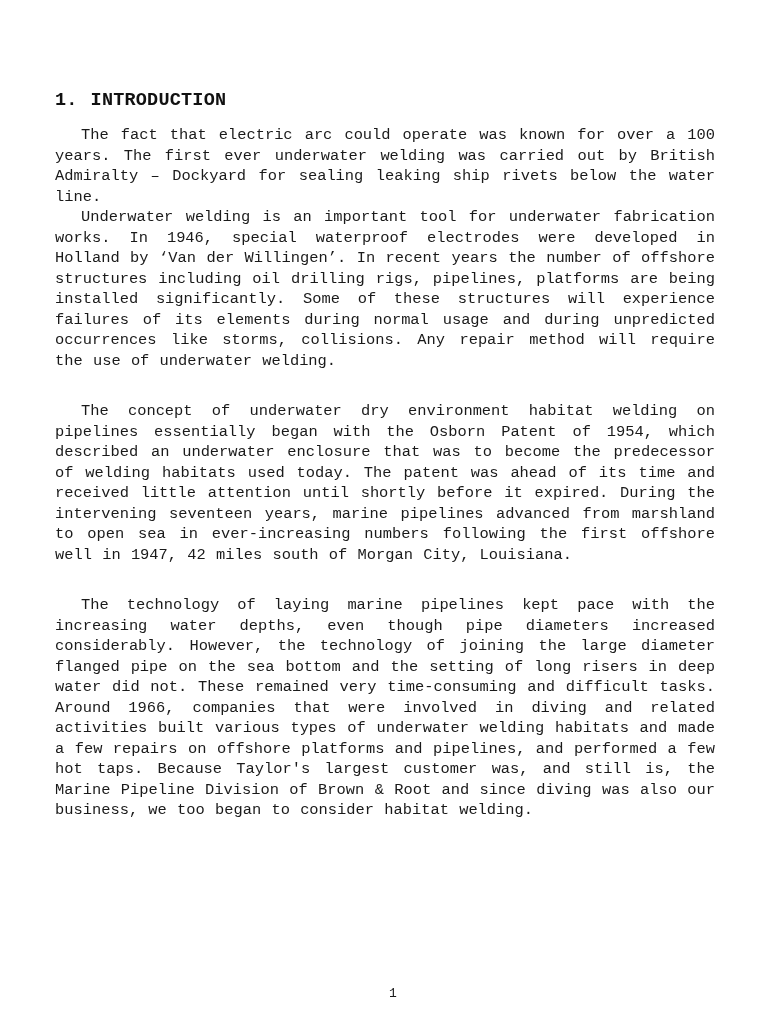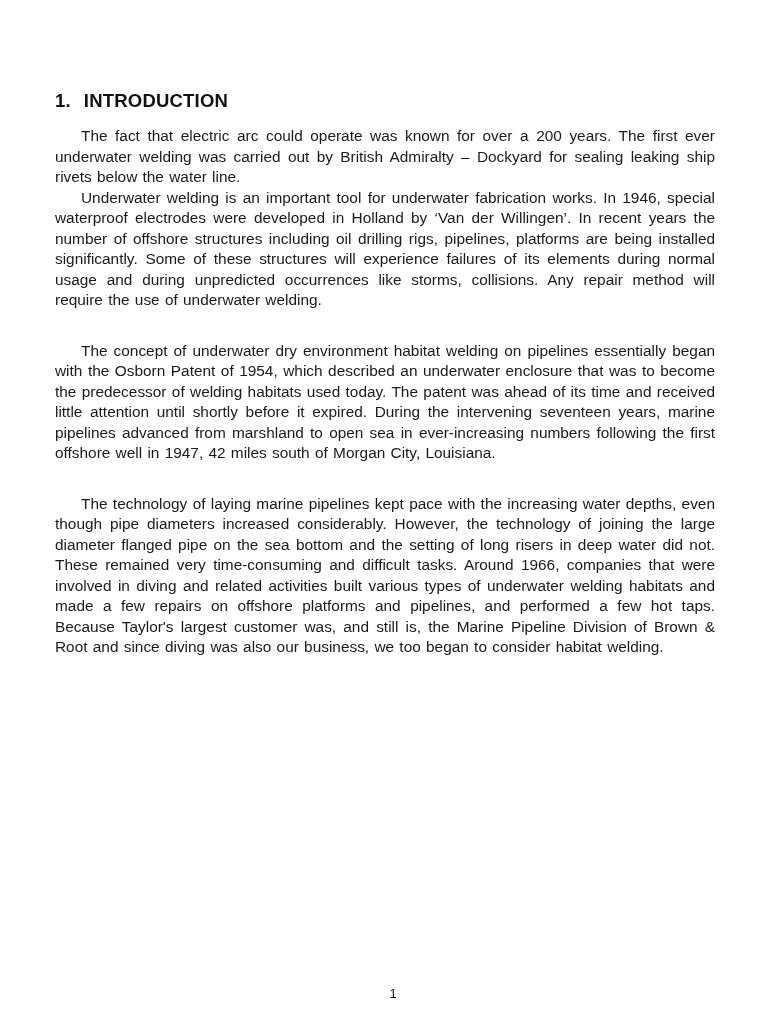--- a/index.html
+++ b/index.html
@@ -6,21 +6,21 @@
     margin: 0;
     padding: 0;
     background: #ffffff;
   }
   .page {
     position: relative;
     width: 768px;
     height: 1026px;
     background: #ffffff;
     overflow: hidden;
-    font-family: Liberation Sans, sans-serif;
+    font-family: Liberation Mono, monospace;
     color: #1a1a1a;
   }
   .content {
     position: absolute;
     left: 55px;
     top: 90px;
     width: 660px;
   }
   .heading {
     font-size: 18.5px;
@@ -59,21 +59,21 @@
     color: #1a1a1a;
   }
 </style>
 </head>
 <body>
 
 <div class="page">
   <div class="content">
     <h1 class="heading"><span class="h-num">1.</span><span class="h-title">INTRODUCTION</span></h1>
 
-    <p class="para">The fact that electric arc could operate was known for over a 200 years. The first ever underwater welding was carried out by British Admiralty – Dockyard for sealing leaking ship rivets below the water line.</p>
+    <p class="para">The fact that electric arc could operate was known for over a 100 years. The first ever underwater welding was carried out by British Admiralty – Dockyard for sealing leaking ship rivets below the water line.</p>
 
     <p class="para">Underwater welding is an important tool for underwater fabrication works. In 1946, special waterproof electrodes were developed in Holland by ‘Van der Willingen’. In recent years the number of offshore structures including oil drilling rigs, pipelines, platforms are being installed significantly. Some of these structures will experience failures of its elements during normal usage and during unpredicted occurrences like storms, collisions. Any repair method will require the use of underwater welding.</p>
 
     <p class="para gap">The concept of underwater dry environment habitat welding on pipelines essentially began with the Osborn Patent of 1954, which described an underwater enclosure that was to become the predecessor of welding habitats used today. The patent was ahead of its time and received little attention until shortly before it expired. During the intervening seventeen years, marine pipelines advanced from marshland to open sea in ever-increasing numbers following the first offshore well in 1947, 42 miles south of Morgan City, Louisiana.</p>
 
     <p class="para gap">The technology of laying marine pipelines kept pace with the increasing water depths, even though pipe diameters increased considerably. However, the technology of joining the large diameter flanged pipe on the sea bottom and the setting of long risers in deep water did not. These remained very time-consuming and difficult tasks. Around 1966, companies that were involved in diving and related activities built various types of underwater welding habitats and made a few repairs on offshore platforms and pipelines, and performed a few hot taps. Because Taylor's largest customer was, and still is, the Marine Pipeline Division of Brown &amp; Root and since diving was also our business, we too began to consider habitat welding.</p>
   </div>
 
   <div class="footer">
     <span class="pagenum">1</span>

